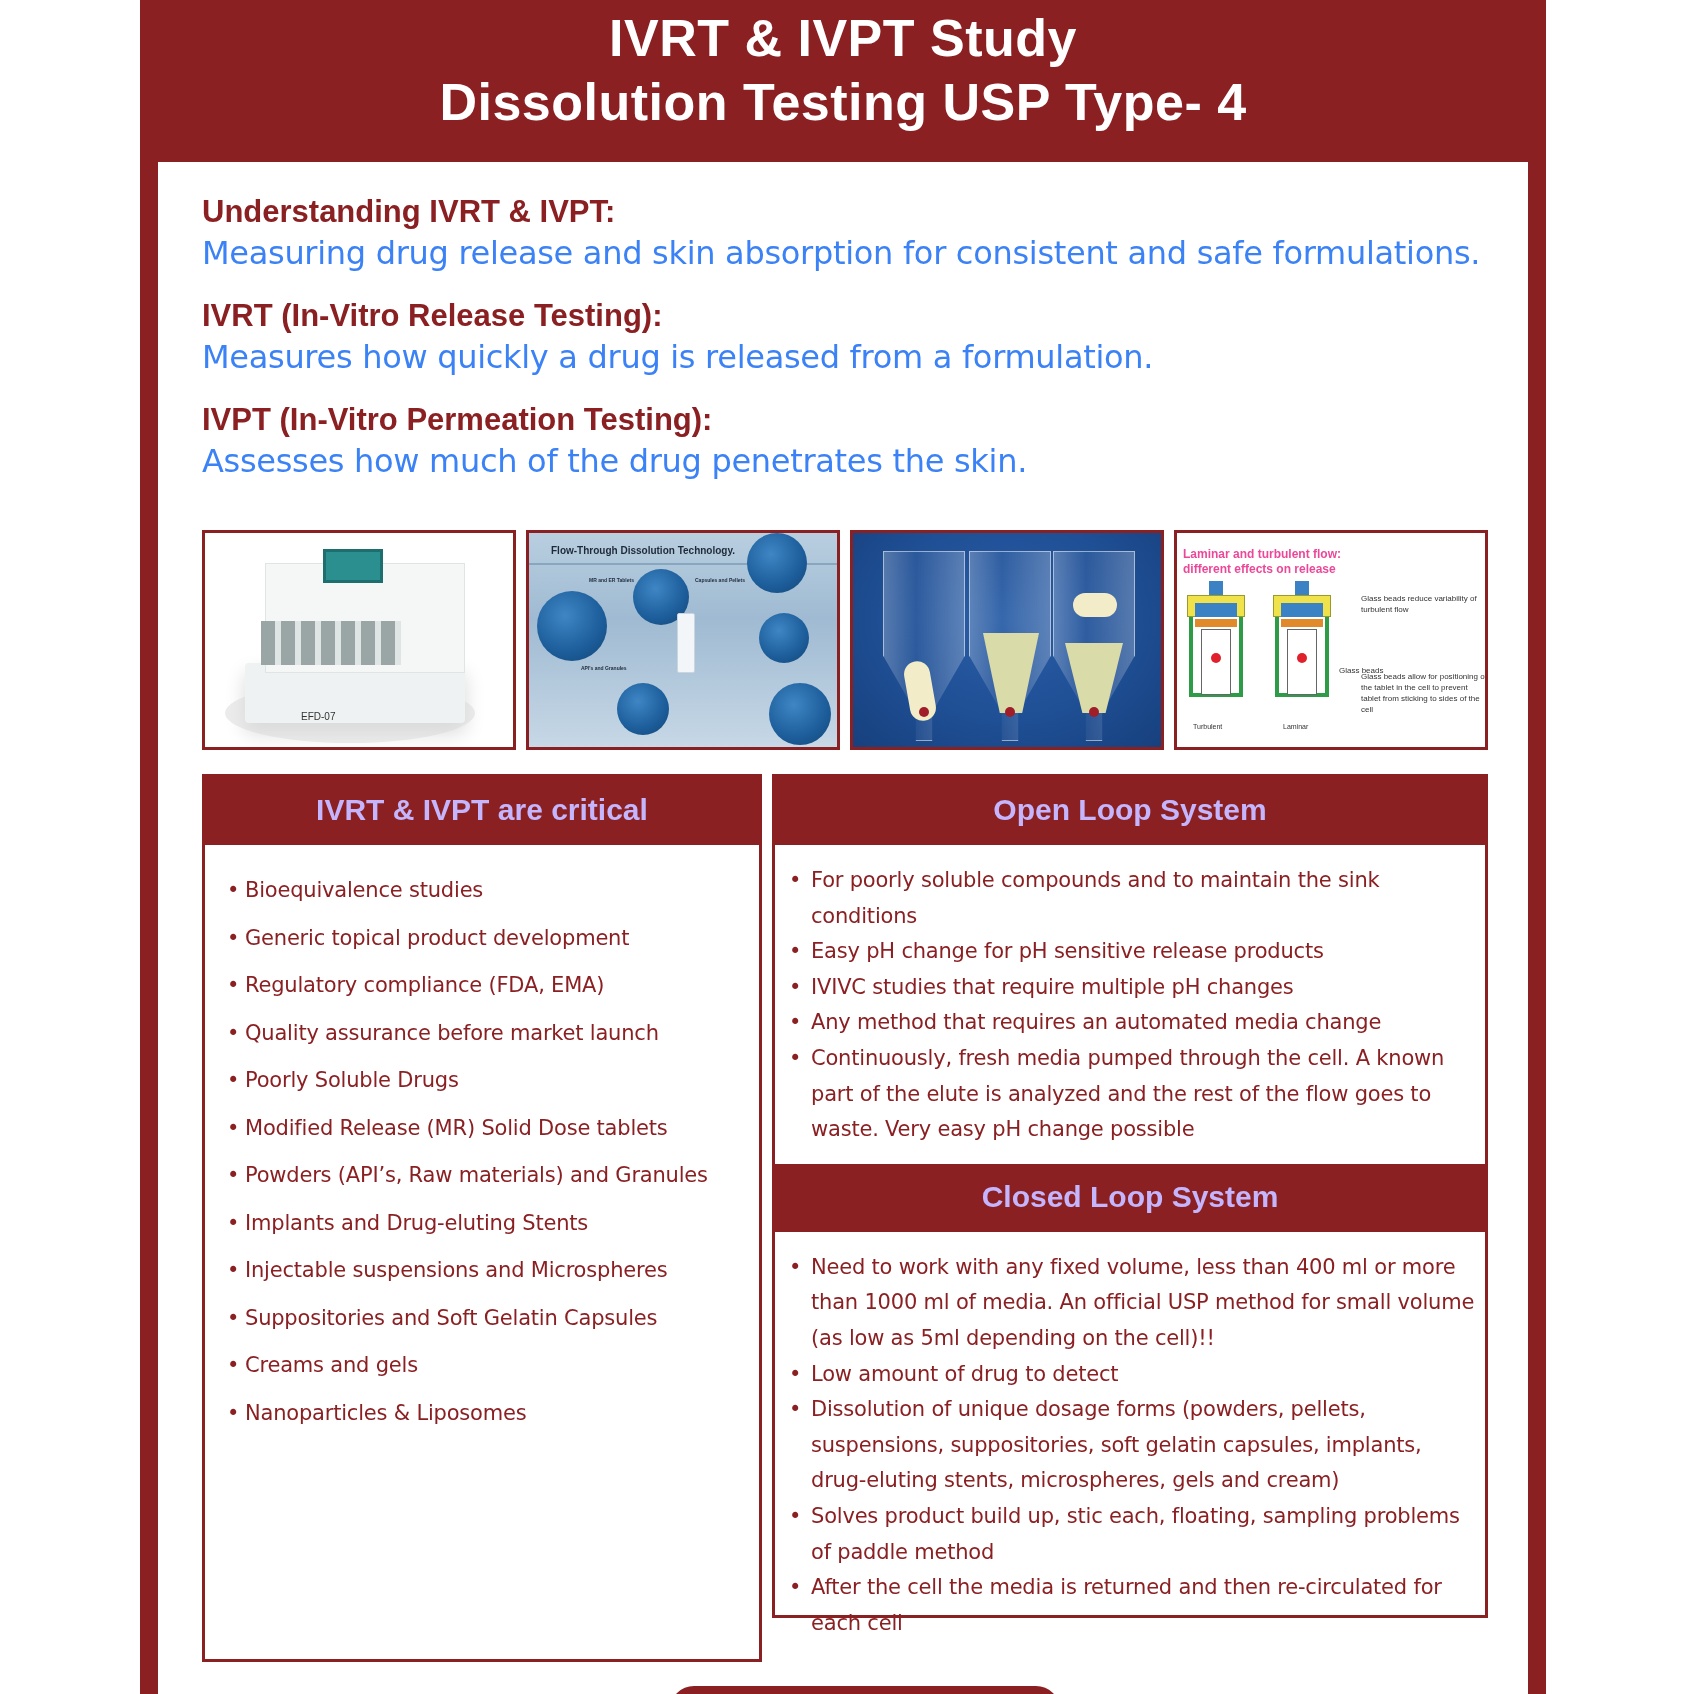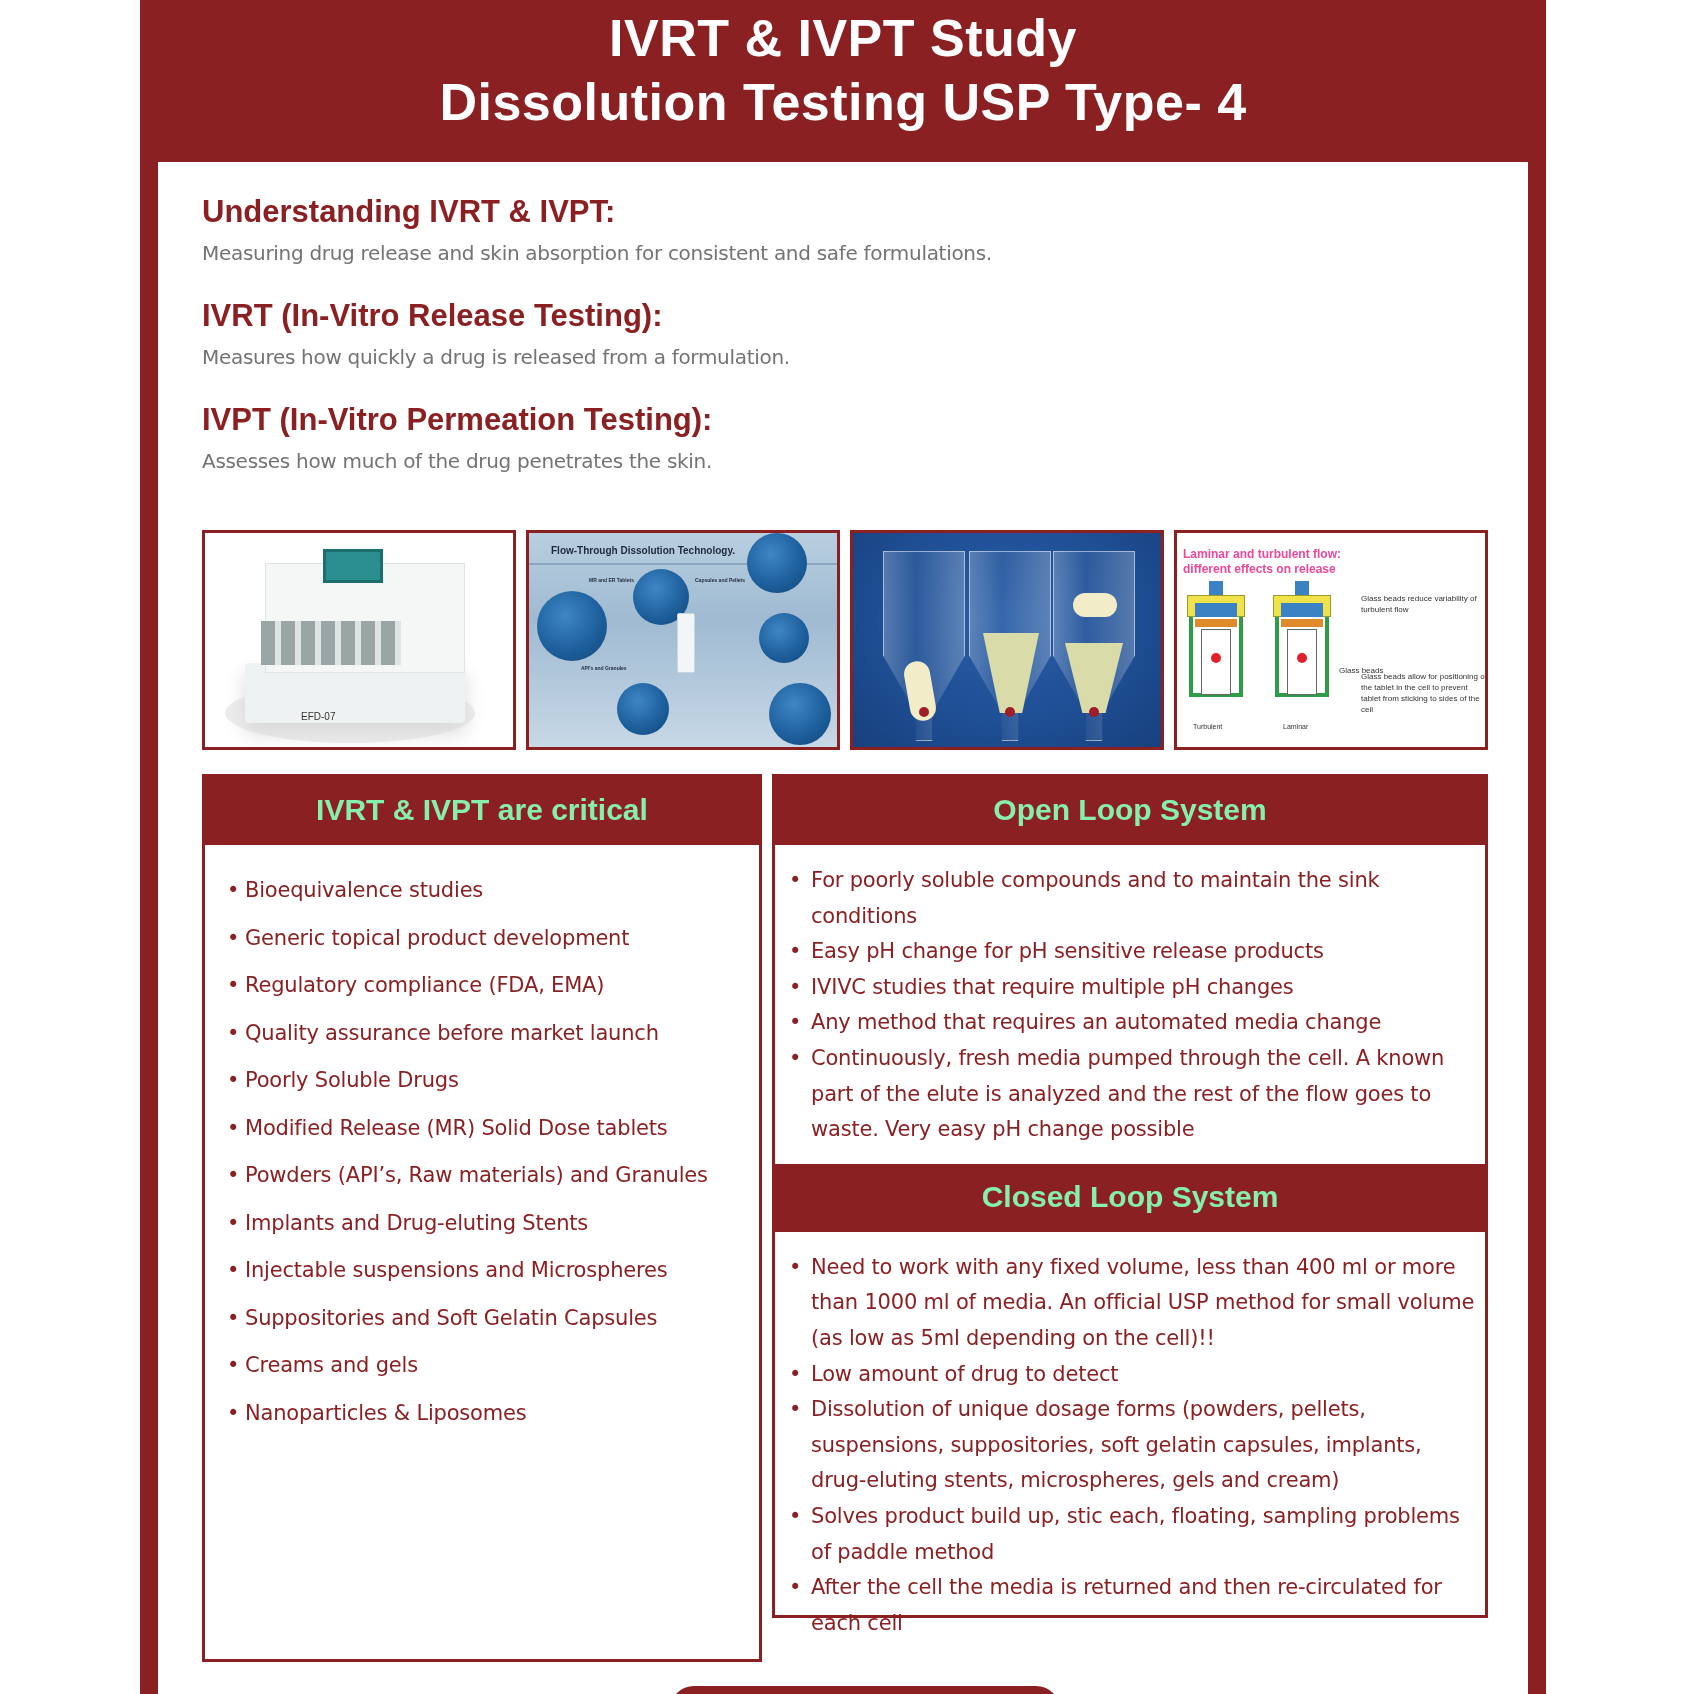--- a/index.html
+++ b/index.html
@@ -21,22 +21,22 @@
       position: absolute; left: 18px; top: 162px; width: 1370px; height: 1540px;
       background: #ffffff;
     }
 
     .intro { position: absolute; left: 44px; top: 30px; width: 1300px; }
     .intro-h {
       font-family: "Liberation Sans", sans-serif; font-weight: 700;
       font-size: 31px; line-height: 40px; color: #8b2023;
     }
     .intro-p {
-      font-family: "DejaVu Sans", sans-serif; font-size: 20px; line-height: 42px;
-      color: #737373; margin-bottom: 22px; letter-spacing: -0.3px;
+      font-family: "DejaVu Sans", sans-serif; font-size: 32px; line-height: 42px;
+      color: #3b82f6; margin-bottom: 22px; letter-spacing: -0.3px;
     }
 
     .gallery {
       position: absolute; left: 44px; top: 368px; width: 1286px; height: 220px;
       display: flex; gap: 10px;
     }
     .thumb {
       width: 314px; height: 220px; border: 3px solid #8b2023; position: relative; overflow: hidden;
     }
     .t1 { background: #ffffff; }
@@ -77,21 +77,21 @@
     .cell-d .orange { position: absolute; left: 8px; top: 38px; width: 42px; height: 8px; background: #e08a2b; }
     .cell-d .wall { position: absolute; left: 2px; top: 36px; width: 54px; height: 80px; border-left: 4px solid #2e9b46; border-right: 4px solid #2e9b46; border-bottom: 4px solid #2e9b46; }
     .cell-d .inner { position: absolute; left: 14px; top: 48px; width: 30px; height: 66px; border: 1px solid #666; background: #ffffff; }
     .cell-d .dot { position: absolute; left: 24px; top: 72px; width: 10px; height: 10px; border-radius: 50%; background: #e0202c; }
     .lam-note { position: absolute; font-size: 8px; line-height: 11px; color: #333; font-family: "Liberation Sans", sans-serif; }
     .lam-cap { position: absolute; top: 190px; font-size: 7px; color: #333; font-family: "Liberation Sans", sans-serif; }
 
     
     .box { position: absolute; border: 3px solid #8b2023; background: #ffffff; }
     .box-head {
-      background: #8b2023; color: #86efac; text-align: center;
+      background: #8b2023; color: #c4b5fd; text-align: center;
       font-family: "Liberation Sans", sans-serif; font-weight: 700; font-size: 30px;
       height: 68px; line-height: 66px;
     }
     .left-box { left: 44px; top: 612px; width: 560px; height: 888px; }
     .right-box { left: 614px; top: 612px; width: 716px; height: 844px; }
 
     ul.blist { list-style: none; }
     .left-box ul.blist { padding: 22px 0 0 22px; }
     .left-box ul.blist li { font-size: 21px; line-height: 47.5px; position: relative; padding-left: 18px; letter-spacing: -0.2px; }
     .right-box ul.blist { padding: 18px 8px 0 14px; }

